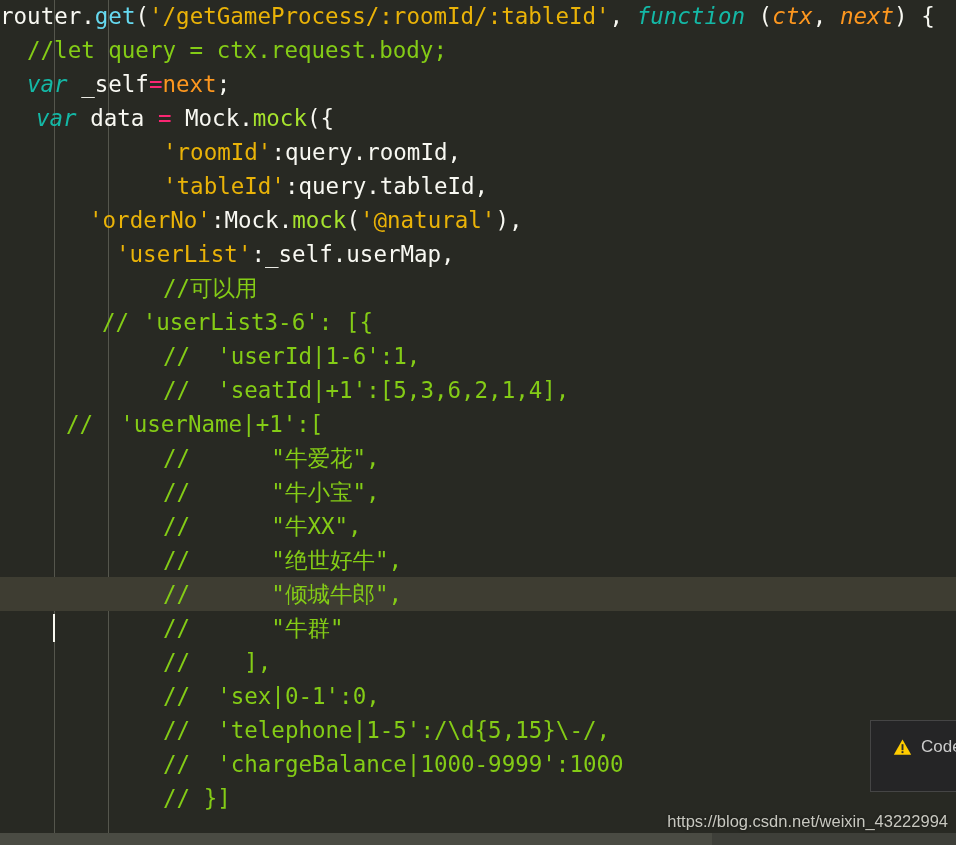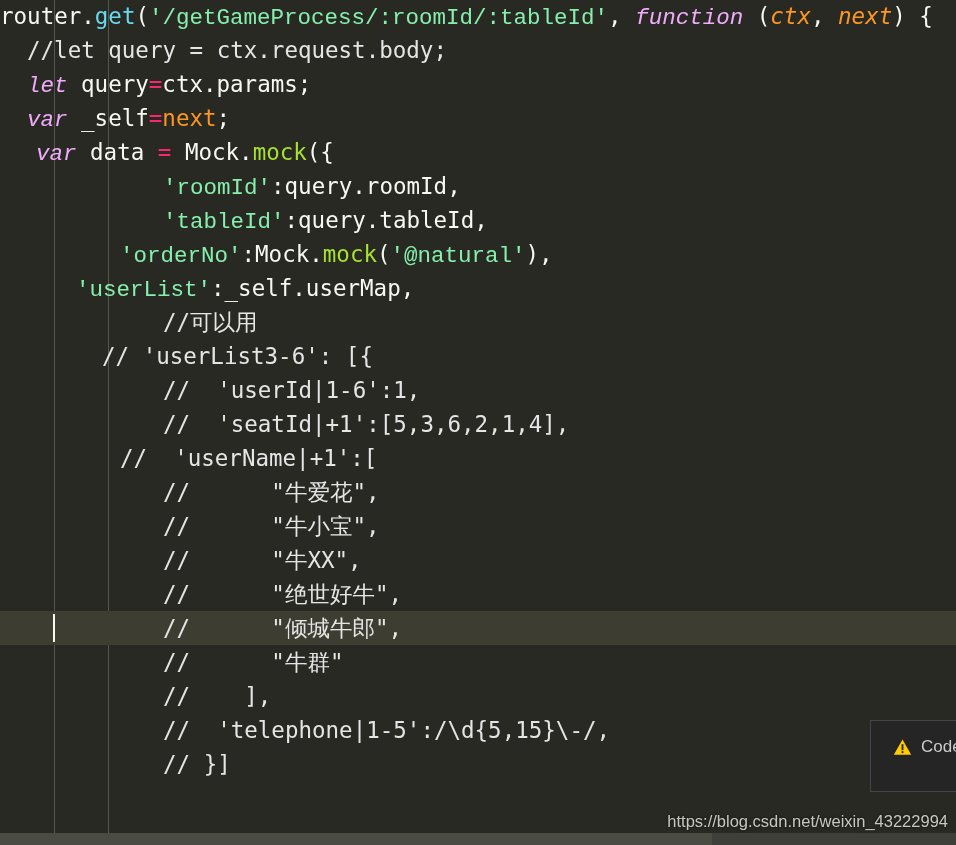--- a/index.html
+++ b/index.html
@@ -55,27 +55,27 @@
   }
 
   .code-line .txt {
     display: inline-block;
     padding-left: 0;
   }
 
   
   .t-plain   { color: #f8f8f2; }
   .t-fn      { color: #66d9ef; }
-  .t-str     { color: #86efac; font-family: Liberation Mono, monospace; }
-  .t-kw      { color: #f0abfc; font-style: italic; font-family: Liberation Mono, monospace; }
+  .t-str     { color: #eab308; }
+  .t-kw      { color: #14b8a6; font-style: italic; }
   .t-param   { color: #fd971f; font-style: italic; }
   .t-op      { color: #f92672; }
   .t-const   { color: #fd971f; }
   .t-method  { color: #a6e22e; }
-  .t-comment { color: #e5e5e5; }
+  .t-comment { color: #84cc16; }
   .t-punct   { color: #f8f8f2; }
 
   
   .caret {
     position: absolute;
     width: 2px;
     height: 28px;
     background: #f8f8f0;
     z-index: 5;
   }
@@ -150,40 +150,41 @@
 <div id="editor">
 
   <div id="indent-guides">
       <div class="indent-guide" style="left: 54px; background: rgb(85, 86, 77);"></div>
       <div class="indent-guide" style="left: 108px; background: rgb(85, 86, 77);"></div>
     </div>
 
   <div class="code-surface" id="code-surface" style="top: -1px;">
       <div class="code-line"><span class="txt" style="margin-left: 0px;"><span class="t-plain">router.</span><span class="t-fn">get</span><span class="t-punct">(</span><span class="t-str">'/getGameProcess/:roomId/:tableId'</span><span class="t-punct">, </span><span class="t-kw">function</span><span class="t-punct"> (</span><span class="t-param">ctx</span><span class="t-punct">, </span><span class="t-param">next</span><span class="t-punct">) {</span></span></div>
       <div class="code-line"><span class="txt" style="margin-left: 27px;"><span class="t-comment">//let query = ctx.request.body;</span></span></div>
-      <div class="code-line"><span class="txt" style="margin-left: 27px;"><span class="t-kw">let</span><span class="t-plain"> query</span><span class="t-op">=</span><span class="t-plain">ctx.params;</span></span></div>
       <div class="code-line"><span class="txt" style="margin-left: 27px;"><span class="t-kw">var</span><span class="t-plain"> _self</span><span class="t-op">=</span><span class="t-const">next</span><span class="t-plain">;</span></span></div>
       <div class="code-line"><span class="txt" style="margin-left: 36px; text-align: right;"><span class="t-kw">var</span><span class="t-plain"> data </span><span class="t-op">=</span><span class="t-plain"> Mock.</span><span class="t-method">mock</span><span class="t-punct">({</span></span></div>
       <div class="code-line"><span class="txt" style="margin-left: 163px;"><span class="t-str">'roomId'</span><span class="t-plain">:query.roomId,</span></span></div>
       <div class="code-line"><span class="txt" style="margin-left: 163px;"><span class="t-str">'tableId'</span><span class="t-plain">:query.tableId,</span></span></div>
-      <div class="code-line"><span class="txt" style="margin-left: 120px;"><span class="t-str">'orderNo'</span><span class="t-plain">:Mock.</span><span class="t-method">mock</span><span class="t-punct">(</span><span class="t-str">'@natural'</span><span class="t-punct">),</span></span></div>
-      <div class="code-line"><span class="txt" style="margin-left: 76px; text-align: right;"><span class="t-str">'userList'</span><span class="t-plain">:_self.userMap,</span></span></div>
+      <div class="code-line"><span class="txt" style="margin-left: 89px;"><span class="t-str">'orderNo'</span><span class="t-plain">:Mock.</span><span class="t-method">mock</span><span class="t-punct">(</span><span class="t-str">'@natural'</span><span class="t-punct">),</span></span></div>
+      <div class="code-line"><span class="txt" style="margin-left: 116px; text-align: right;"><span class="t-str">'userList'</span><span class="t-plain">:_self.userMap,</span></span></div>
       <div class="code-line"><span class="txt" style="margin-left: 163px;"><span class="t-comment">//可以用</span></span></div>
       <div class="code-line"><span class="txt" style="margin-left: 102px;"><span class="t-comment">// 'userList3-6': [{</span></span></div>
       <div class="code-line"><span class="txt" style="margin-left: 163px;"><span class="t-comment">//  'userId|1-6':1,</span></span></div>
       <div class="code-line"><span class="txt" style="margin-left: 163px;"><span class="t-comment">//  'seatId|+1':[5,3,6,2,1,4],</span></span></div>
-      <div class="code-line"><span class="txt" style="margin-left: 120px;"><span class="t-comment">//  'userName|+1':[</span></span></div>
+      <div class="code-line"><span class="txt" style="margin-left: 66px;"><span class="t-comment">//  'userName|+1':[</span></span></div>
       <div class="code-line"><span class="txt" style="margin-left: 163px;"><span class="t-comment">//      "牛爱花",</span></span></div>
       <div class="code-line"><span class="txt" style="margin-left: 163px;"><span class="t-comment">//      "牛小宝",</span></span></div>
       <div class="code-line"><span class="txt" style="margin-left: 163px;"><span class="t-comment">//      "牛XX",</span></span></div>
       <div class="code-line"><span class="txt" style="margin-left: 163px;"><span class="t-comment">//      "绝世好牛",</span></span></div>
       <div class="code-line current"><span class="txt" style="margin-left: 163px;"><span class="t-comment">//      "倾城牛郎",</span></span></div>
       <div class="code-line"><span class="txt" style="margin-left: 163px;"><span class="t-comment">//      "牛群"</span></span></div>
       <div class="code-line"><span class="txt" style="margin-left: 163px;"><span class="t-comment">//    ],</span></span></div>
+      <div class="code-line"><span class="txt" style="margin-left: 163px;"><span class="t-comment">//  'sex|0-1':0,</span></span></div>
       <div class="code-line"><span class="txt" style="margin-left: 163px; text-align: center;"><span class="t-comment">//  'telephone|1-5':/\d{5,15}\-/,</span></span></div>
+      <div class="code-line"><span class="txt" style="margin-left: 163px;"><span class="t-comment">//  'chargeBalance|1000-9999':1000</span></span></div>
       <div class="code-line"><span class="txt" style="margin-left: 163px;"><span class="t-comment">// }]</span></span></div>
     </div>
 
   <div class="caret" id="caret" style="left: 53px; top: 614px; background: rgb(248, 248, 240);"></div>
 
   <div class="hover-box" id="hover-box" style="left:870px; top:720px; width:90px; height:72px;">
     <div class="hover-row">
       <span class="warn-icon">
         <svg width="19" height="19" viewBox="0 0 19 19" aria-hidden="true">
           <path d="M9.5 1.4 L18.2 16.8 L0.8 16.8 Z" fill="#ffcc00"></path>

